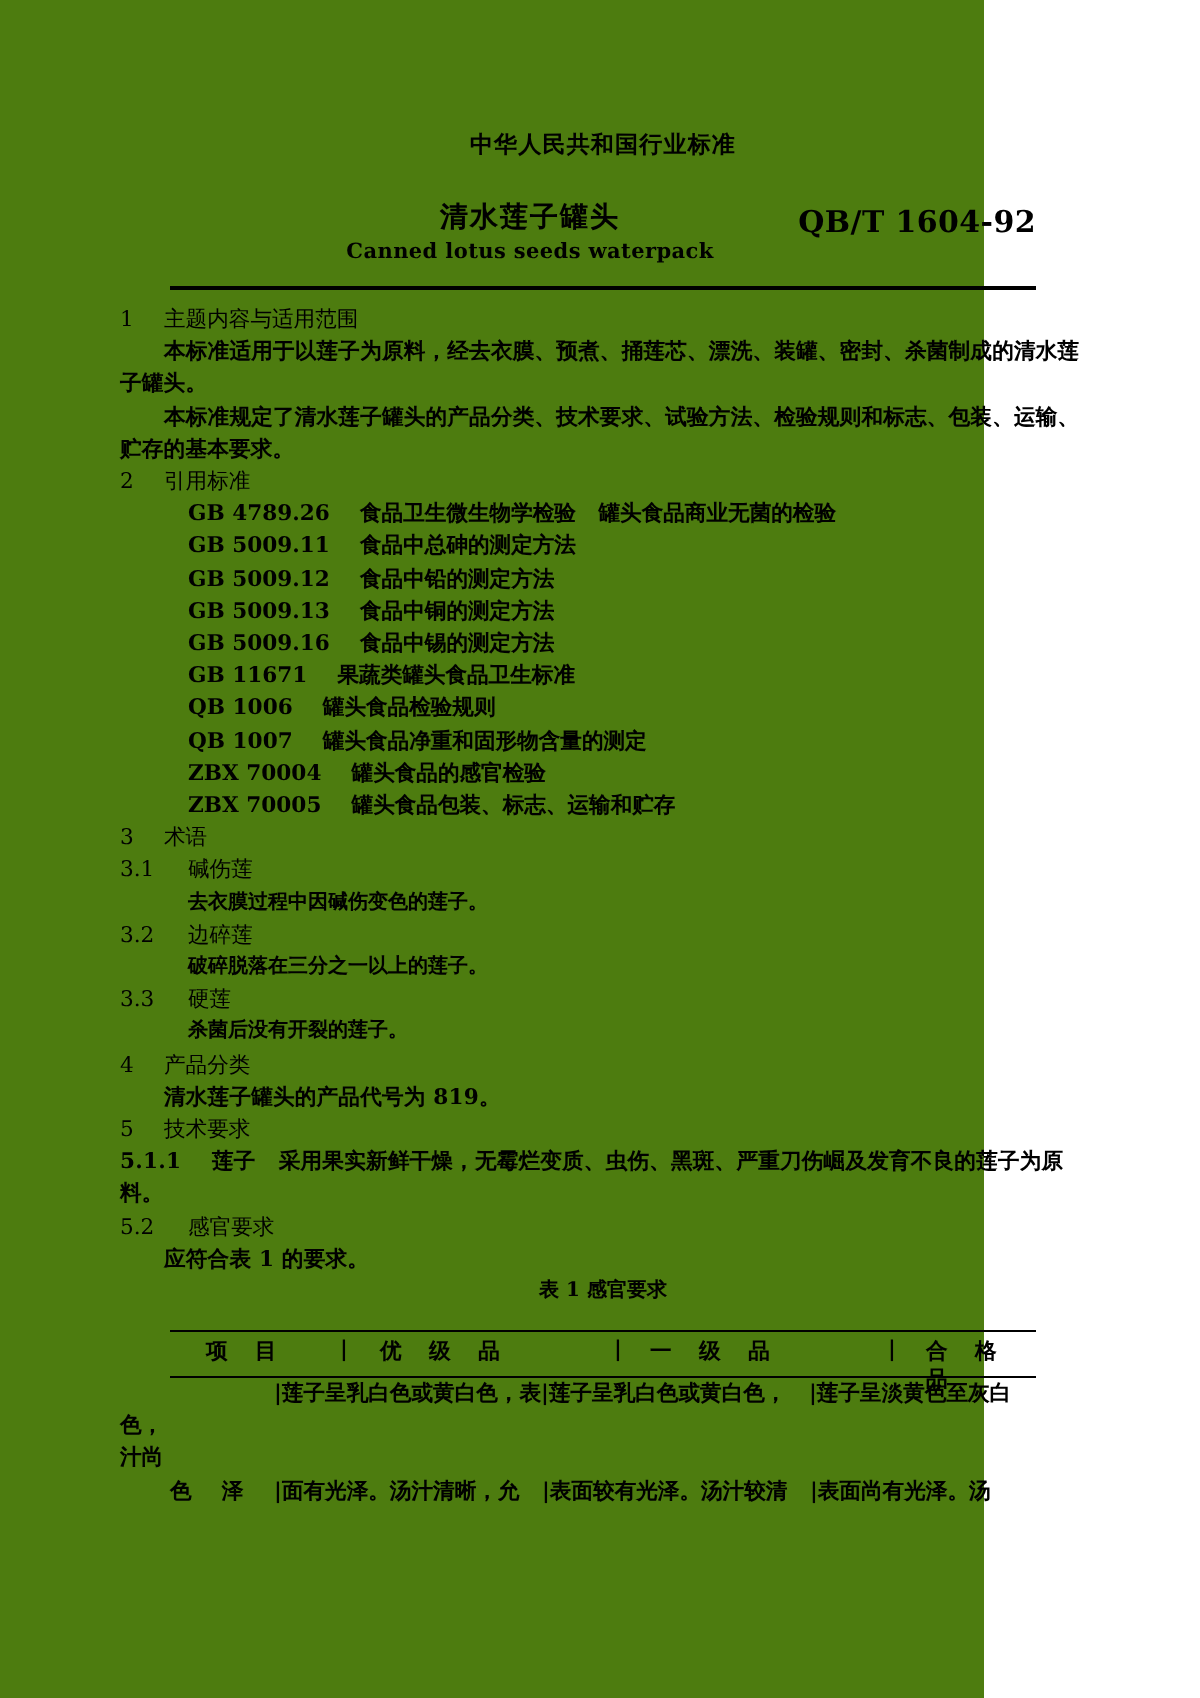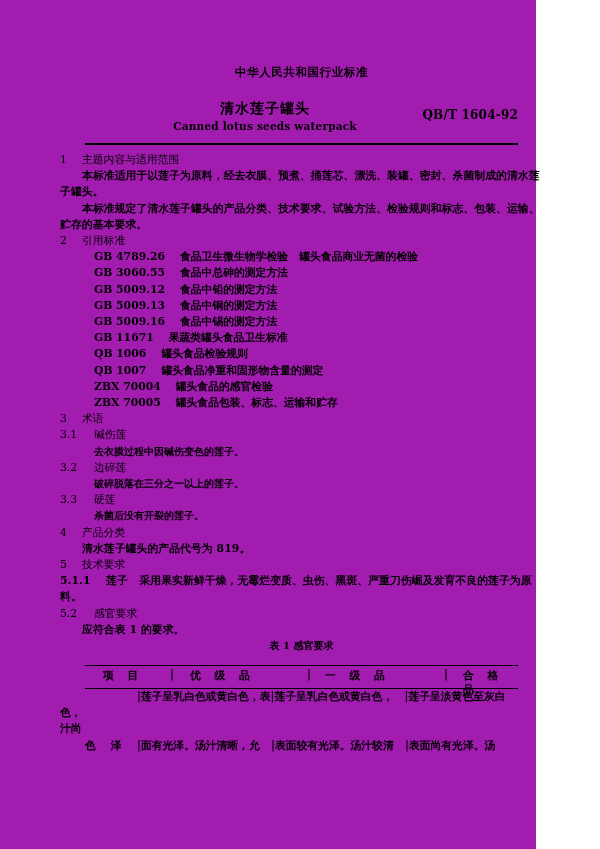--- a/index.html
+++ b/index.html
@@ -11,23 +11,23 @@
     width: 600px;
     height: 849px;
     font-family: "DejaVu Serif", "Liberation Serif", serif;
     color: #000000;
     position: relative;
     overflow: hidden;
   }
   .page {
     position: absolute;
     left: 0; top: 0;
-    width: 536px;
+    width: 492px;
     height: 849px;
-    background: #a21caf;
+    background: #4d7c0f;
   }
 
   
   .masthead {
     position: absolute;
     left: 85px;
     top: 66px;
     width: 433px;
     text-align: center;
   }
@@ -51,22 +51,22 @@
     top: 0;
     width: 360px;
     text-align: center;
     font-size: 14px;
     font-weight: bold;
     letter-spacing: 1px;
   }
   .doc-code {
     position: absolute;
     right: 0;
-    top: 8px;
-    font-size: 12px;
+    top: 2px;
+    font-size: 15px;
     font-weight: bold;
     font-family: "DejaVu Serif", "Liberation Serif", serif;
     letter-spacing: 0.2px;
   }
   .doc-title-en {
     position: absolute;
     left: 85px;
     top: 120px;
     width: 360px;
     text-align: center;
@@ -211,21 +211,21 @@
 
   <div class="content">
 
     <div class="num-head"><span class="sec-n">1</span><span>主题内容与适用范围</span></div>
     <div class="para">本标准适用于以莲子为原料，经去衣膜、预煮、捅莲芯、漂洗、装罐、密封、杀菌制成的清水莲子罐头。</div>
     <div class="para">本标准规定了清水莲子罐头的产品分类、技术要求、试验方法、检验规则和标志、包装、运输、贮存的基本要求。</div>
 
     <div class="num-head"><span class="sec-n">2</span><span>引用标准</span></div>
 
     <div class="ref-line"><span>GB 4789.26</span>    <span>食品卫生微生物学检验   罐头食品商业无菌的检验</span></div>
-    <div class="ref-line"><span>GB 3060.55</span>    <span>食品中总砷的测定方法</span></div>
+    <div class="ref-line"><span>GB 5009.11</span>    <span>食品中总砷的测定方法</span></div>
     <div class="ref-line"><span>GB 5009.12</span>    <span>食品中铅的测定方法</span></div>
     <div class="ref-line"><span>GB 5009.13</span>    <span>食品中铜的测定方法</span></div>
     <div class="ref-line"><span>GB 5009.16</span>    <span>食品中锡的测定方法</span></div>
     <div class="ref-line"><span>GB 11671</span>    <span>果蔬类罐头食品卫生标准</span></div>
     <div class="ref-line"><span>QB 1006</span>    <span>罐头食品检验规则</span></div>
     <div class="ref-line"><span>QB 1007</span>    <span>罐头食品净重和固形物含量的测定</span></div>
     <div class="ref-line"><span>ZBX 70004</span>    <span>罐头食品的感官检验</span></div>
     <div class="ref-line"><span>ZBX 70005</span>    <span>罐头食品包装、标志、运输和贮存</span></div>
 
     <div class="num-head"><span class="sec-n">3</span><span>术语</span></div>

